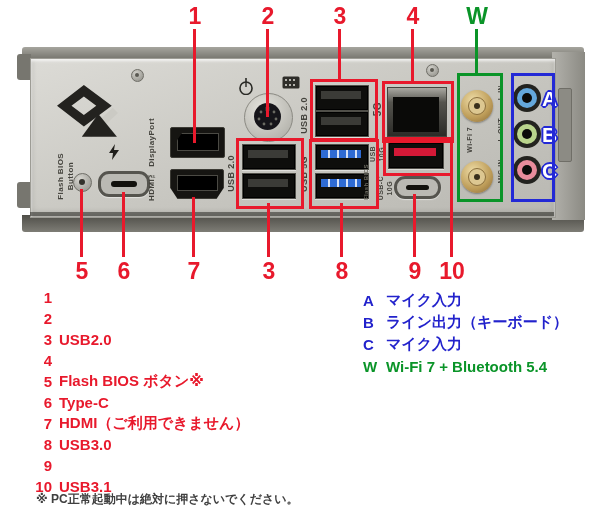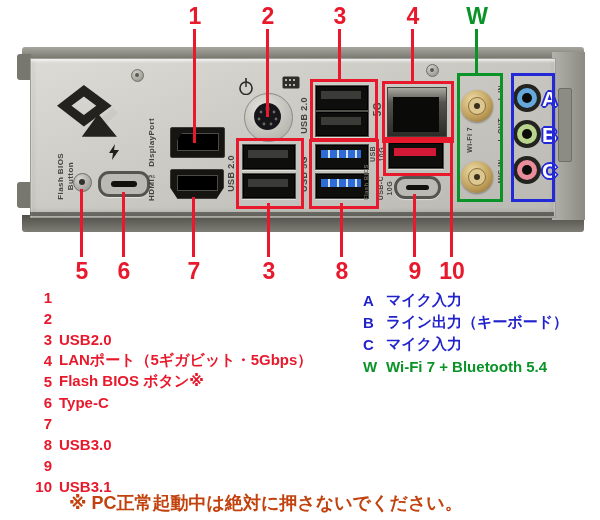--- a/index.html
+++ b/index.html
@@ -80,21 +80,21 @@
   .co.green{color:#0a9428;}
 
   
   .lrow{position:absolute;left:26px;height:21px;display:flex;align-items:center;
         color:#e8192c;font-weight:bold;font-size:15px;white-space:nowrap;}
   .lrow .lnum{width:26px;text-align:right;margin-right:7px;}
   .rrow{position:absolute;left:363px;height:21px;display:flex;align-items:center;
         font-weight:bold;font-size:15px;color:#2222cc;white-space:nowrap;}
   .rrow .lnum{width:18px;margin-right:5px;}
   .rrow.green{color:#0a9428;}
-  .note{position:absolute;left:36px;top:491px;font-size:18px;font-weight:bold;color:#c2410c;white-space:nowrap;margin-left:33px;}
+  .note{position:absolute;left:36px;top:491px;font-size:12px;font-weight:bold;color:#404040;white-space:nowrap;}
 </style>
 </head>
 <body>
 
 <div class="stage">
 
   <div>
     <div class="case-top"></div>
     <div class="case-bottom"></div>
     <div class="case-right"></div>
@@ -311,32 +311,32 @@
     </div>
     <div class="lrow" style="top:308px;">
       <span class="lnum">2</span>
     </div>
     <div class="lrow" style="top:329px;">
       <span class="lnum">3</span>
       <span>USB2.0</span>
     </div>
     <div class="lrow" style="top:350px;">
       <span class="lnum">4</span>
-      <span>LANポート（5ギガビット・5Gbps）</span>
     </div>
     <div class="lrow" style="top:371px;">
       <span class="lnum">5</span>
       <span>Flash BIOS ボタン※</span>
     </div>
     <div class="lrow" style="top:392px;">
       <span class="lnum">6</span>
       <span>Type-C</span>
     </div>
     <div class="lrow" style="top:413px;">
       <span class="lnum">7</span>
+      <span>HDMI（ご利用できません）</span>
     </div>
     <div class="lrow" style="top:434px;">
       <span class="lnum">8</span>
       <span>USB3.0</span>
     </div>
     <div class="lrow" style="top:455px;">
       <span class="lnum">9</span>
     </div>
     <div class="lrow" style="top:476px;">
       <span class="lnum">10</span>

